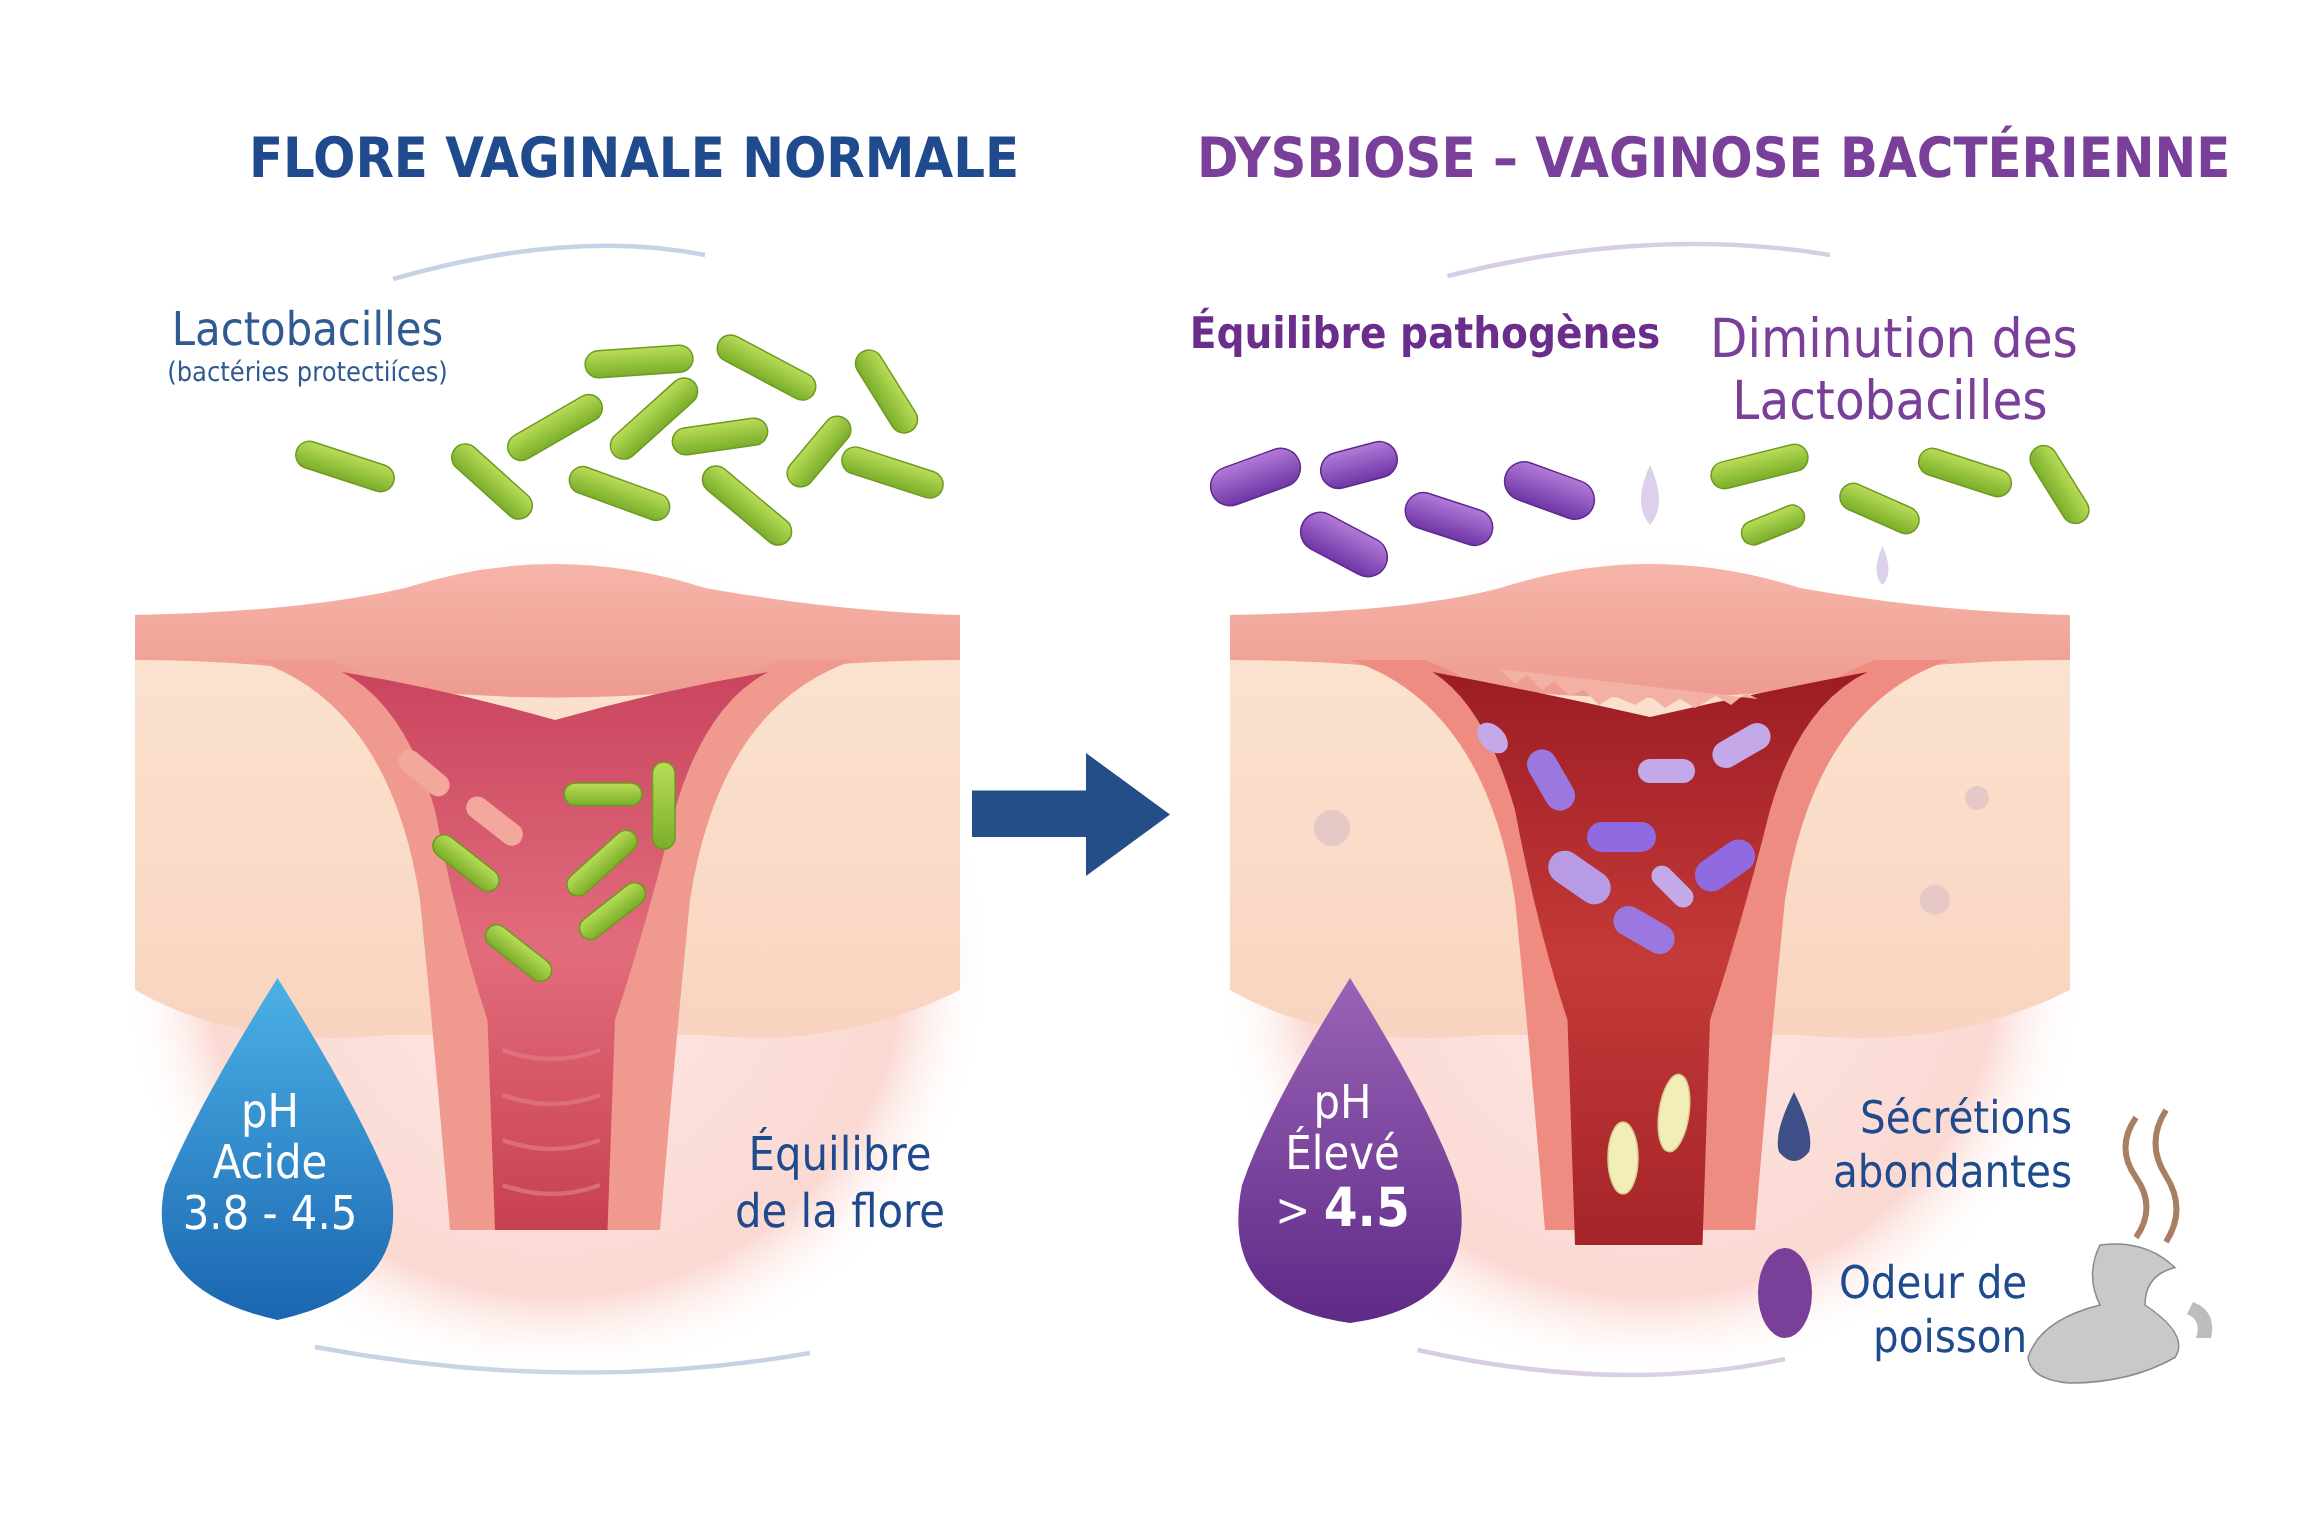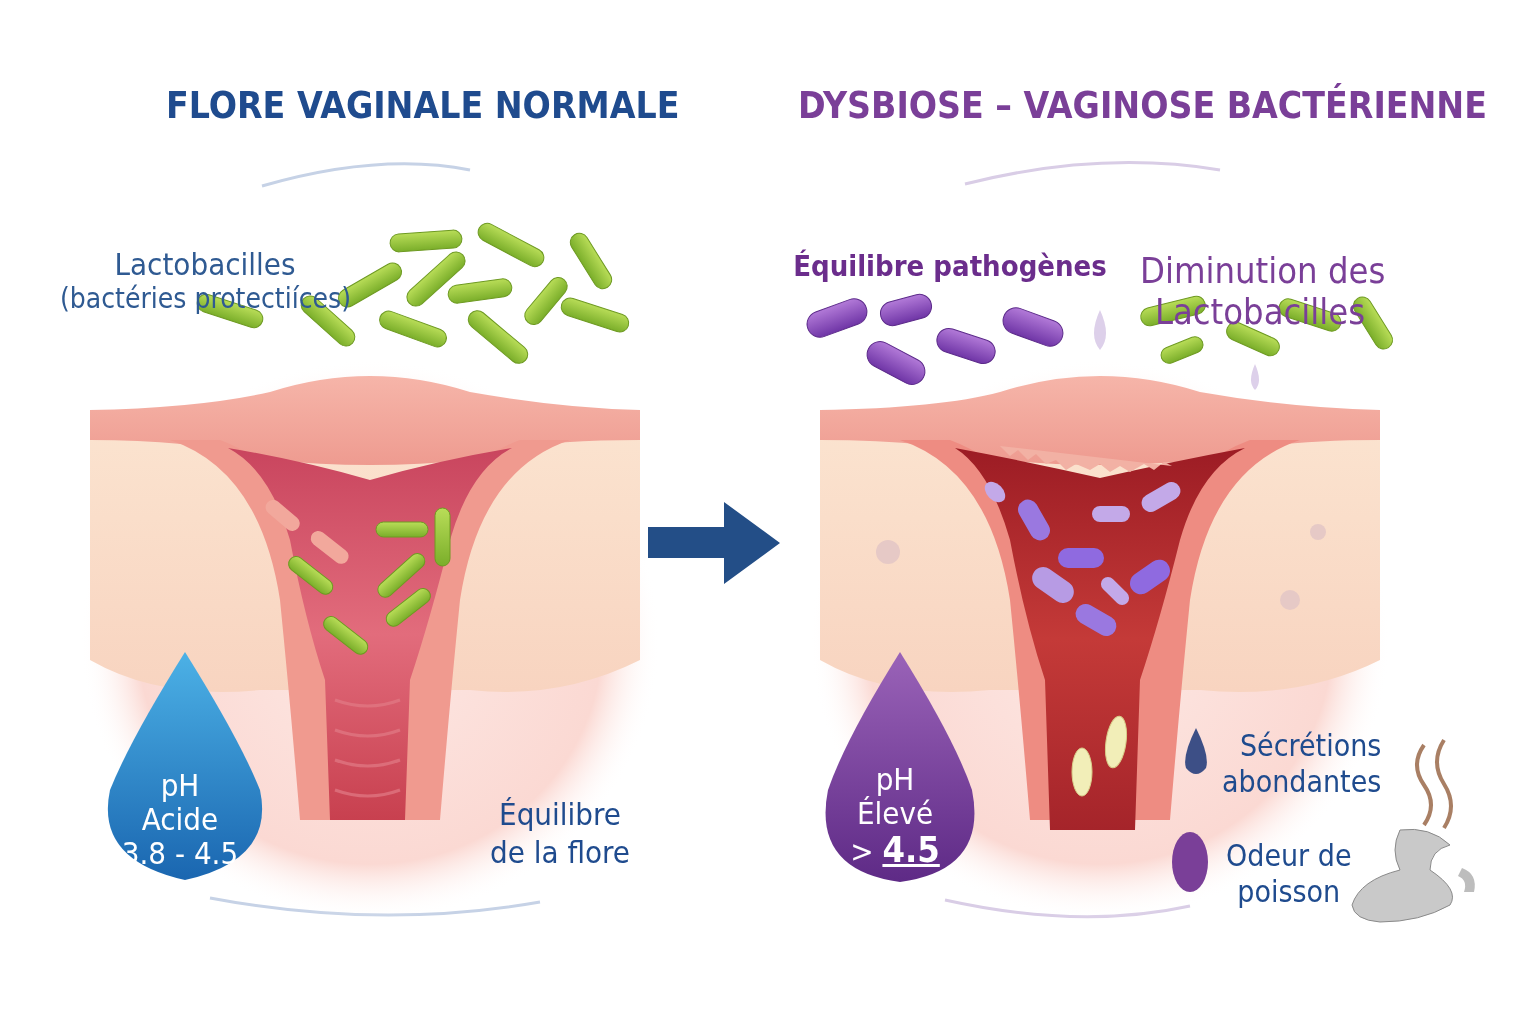--- a/index.html
+++ b/index.html
@@ -1,36 +1,36 @@
 <!DOCTYPE html>
 <html><head>
 <meta charset="utf-8">
 <style>
   html,body{margin:0;padding:0;background:#ffffff;}
   body{width:1536px;height:1024px;position:relative;overflow:hidden;font-family:"DejaVu Sans Condensed","DejaVu Sans",sans-serif;}
   .abs{position:absolute;}
   .title{font-weight:bold;font-size:37px;letter-spacing:0px;white-space:nowrap;}
   .title.left{left:166px;top:84px;color:#1f4b8e;}
   .title.right{left:798px;top:84px;color:#7a3f98;}
-  .lbl{text-align:center;line-height:1.15;white-space:nowrap;margin-top:44px;}
+  .lbl{text-align:center;line-height:1.15;white-space:nowrap;}
   .lacto{left:60px;top:203px;width:290px;color:#2f5a92;}
   .lacto .l1{font-size:31px;}
-  .lacto .l2{font-size:28px;}
+  .lacto .l2{font-size:18px;}
   .patho{left:780px;top:206px;width:340px;color:#6b2d8c;}
   .patho .l1{font-size:29px;font-weight:bold;}
   .patho .l2{font-size:26px;}
   .dimin{left:1140px;top:206px;width:240px;color:#7a3f98;}
   .dimin .l1,.dimin .l2{font-size:36px;}
   .equil{left:470px;top:752px;width:180px;color:#1f4b8e;font-size:31px;line-height:1.22;}
   .secr{left:1222px;top:728px;color:#1f4b8e;font-size:30px;line-height:1.2;text-align:right;}
-  .odeur{left:1226px;top:838px;color:#1f4b8e;font-size:30px;line-height:1.2;text-align:center;}
+  .odeur{left:1226px;top:838px;color:#1f4b8e;font-size:30px;line-height:1.2;text-align:right;}
   .drop-text{color:#fff;text-align:center;line-height:1.1;}
   .drop-left-text{left:100px;top:724px;width:160px;font-size:31px;}
   .drop-right-text{left:820px;top:718px;width:150px;font-size:31px;}
-  .drop-right-text .big{font-size:36px;font-weight:bold;text-decoration:underline;}
+  .drop-right-text .big{font-size:36px;font-weight:bold;}
 </style>
 </head>
 <body>
 
 <svg class="abs" style="left:0;top:0" width="1536" height="1024" viewBox="0 0 1536 1024">
   <defs>
     <radialGradient id="glowL" cx="50%" cy="50%" r="50%">
       <stop offset="0%" stop-color="#fde8e4"></stop>
       <stop offset="80%" stop-color="#fbd9d3"></stop>
       <stop offset="100%" stop-color="#ffffff" stop-opacity="0"></stop>

